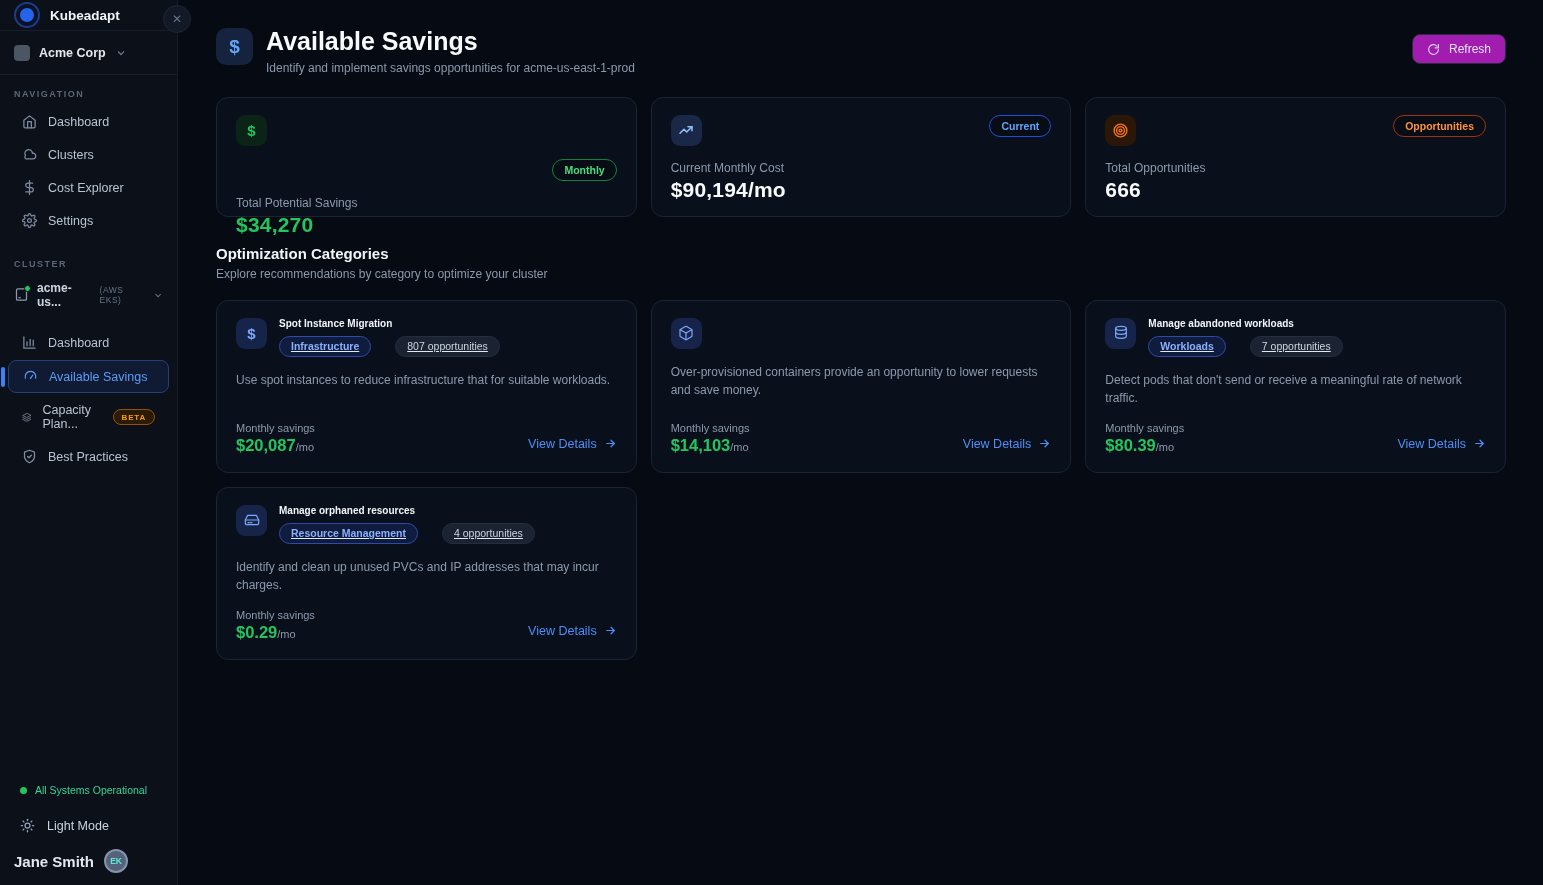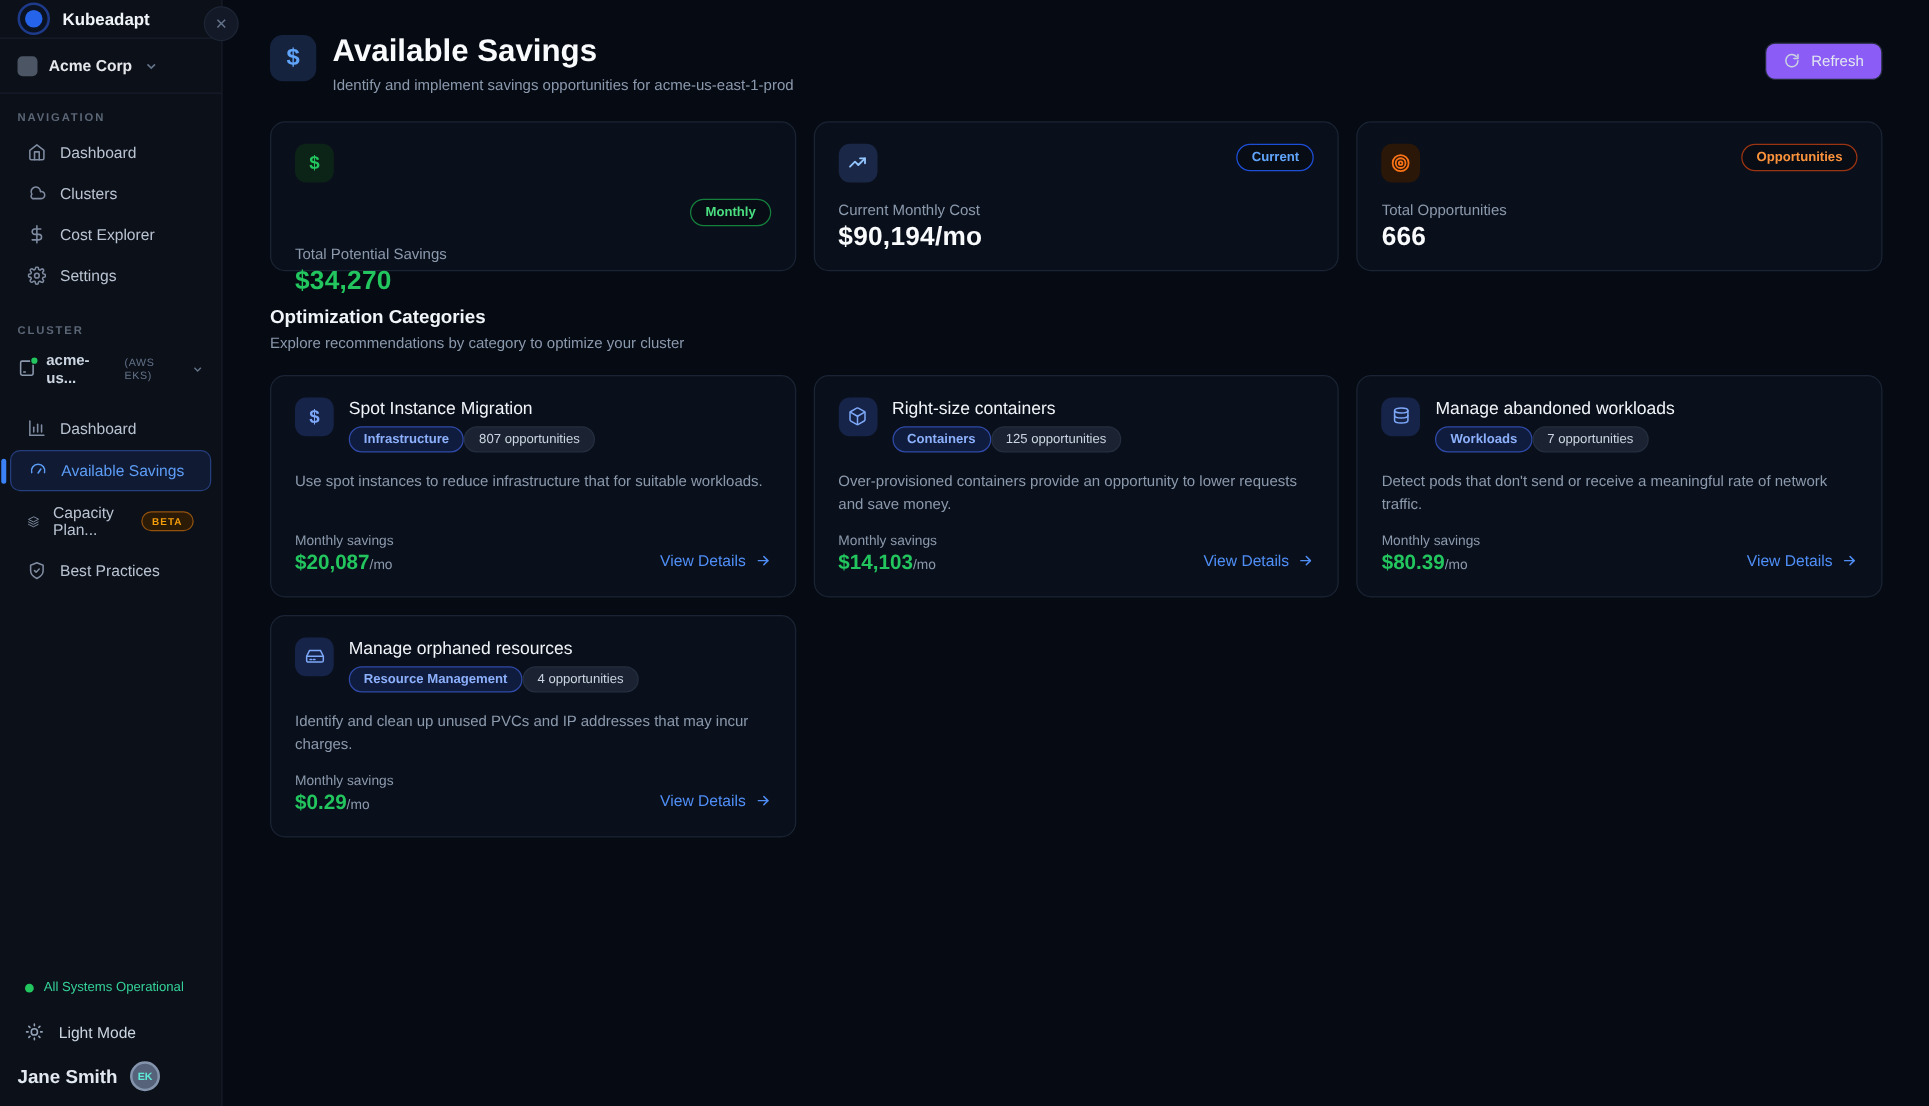--- a/index.html
+++ b/index.html
@@ -85,21 +85,21 @@
   .page-header { display:flex; align-items:flex-start; justify-content:space-between; }
   .ph-left { display:flex; gap:13px; }
   .ph-icon {
     width:37px; height:37px; border-radius:10px; background:#16233f;
     display:flex; align-items:center; justify-content:center;
     color:#60a5fa; font-size:19px; font-weight:bold;
   }
   .page-title { font-size:25px; font-weight:bold; color:#f8fafc; line-height:1.1; }
   .page-subtitle { font-size:12px; color:#8b99ad; margin-top:5px; }
   .refresh-btn {
-    display:flex; gap:9px; background:#8b5cf6; border:1px solid #252d3c;
+    display:flex; align-items:center; gap:9px; background:#a21caf; border:1px solid #252d3c;
     border-radius:8px; padding:7px 14px; font-size:12px; color:#e2e8f0; cursor:pointer; margin-top:6px;
   }
   
   .stats-grid { display:grid; grid-template-columns:repeat(3,1fr); gap:14px; margin-top:22px; }
   .card {
     background:#0a101b; border:1px solid #1b2434; border-radius:12px; padding:17px 19px;
   }
   .stat-card { height:120px; }
   .stat-top { display:flex; justify-content:space-between; align-items:flex-start; }
   .stat-icon { width:31px; height:31px; border-radius:9px; display:flex; align-items:center; justify-content:center; font-size:15px; font-weight:bold; }
@@ -118,22 +118,22 @@
   .section-title { font-size:15px; font-weight:bold; color:#f1f5f9; margin-top:28px; }
   .section-subtitle { font-size:12px; color:#8b99ad; margin-top:5px; }
   
   .cat-grid { display:grid; grid-template-columns:repeat(3,1fr); gap:14px; margin-top:19px; }
   .cat-card { display:flex; flex-direction:column; min-height:152px; cursor:pointer; }
   .cat-head { display:flex; gap:12px; }
   .cat-icon {
     width:31px; height:31px; border-radius:9px; background:#17244a; flex-shrink:0;
     display:flex; align-items:center; justify-content:center; color:#7ea8f8; font-size:15px; font-weight:bold;
   }
-  .cat-title { font-size:14px; font-weight:normal; color:#f1f5f9; }
-  .cat-badges { display:flex; gap:0; margin-top:7px; }
+  .cat-title { font-size:10px; font-weight:bold; color:#f1f5f9; }
+  .cat-badges { display:flex; gap:24px; margin-top:7px;text-decoration:underline; }
   .tag-badge {
     font-size:10.5px; font-weight:bold; color:#8cb0fb; border:1px solid #2f4aa8;
     background:#101c3e; border-radius:999px; padding:3.5px 11px;
   }
   .count-badge {
     font-size:10.5px; color:#cbd5e1; background:#1b2332; border:1px solid #242e3f;
     border-radius:999px; padding:3.5px 11px;
   }
   .cat-desc { font-size:12px; color:#8b99ad; line-height:1.55; margin-top:14px; }
   .cat-footer { margin-top:auto; padding-top:14px; display:flex; justify-content:space-between; align-items:flex-end; }
@@ -367,27 +367,20 @@
 
     <div class="card cat-card">
       <div class="cat-head">
         <div class="cat-icon">
           <svg width="16" height="16" viewBox="0 0 24 24" fill="none" stroke="#7ea8f8" stroke-width="1.8" stroke-linecap="round" stroke-linejoin="round">
               <path d="M21 8a2 2 0 0 0-1-1.73l-7-4a2 2 0 0 0-2 0l-7 4A2 2 0 0 0 3 8v8a2 2 0 0 0 1 1.73l7 4a2 2 0 0 0 2 0l7-4A2 2 0 0 0 21 16z"></path>
               <path d="M3.3 7l8.7 5 8.7-5"></path>
               <path d="M12 22V12"></path>
             </svg>
         </div>
-        <div>
-          <div class="cat-title">Right-size containers</div>
-          <div class="cat-badges">
-            <span class="tag-badge">Containers</span>
-            <span class="count-badge">125 opportunities</span>
-          </div>
-        </div>
       </div>
       <div class="cat-desc">Over-provisioned containers provide an opportunity to lower requests and save money.</div>
       <div class="cat-footer">
         <div>
           <div class="savings-label">Monthly savings</div>
           <div class="savings-value"><span>$14,103</span><span class="savings-per">/mo</span></div>
         </div>
         <div class="view-details">
           <span>View Details</span>
           <svg width="13" height="13" viewBox="0 0 24 24" fill="none" stroke="#4f8ef7" stroke-width="2.2" stroke-linecap="round" stroke-linejoin="round">

